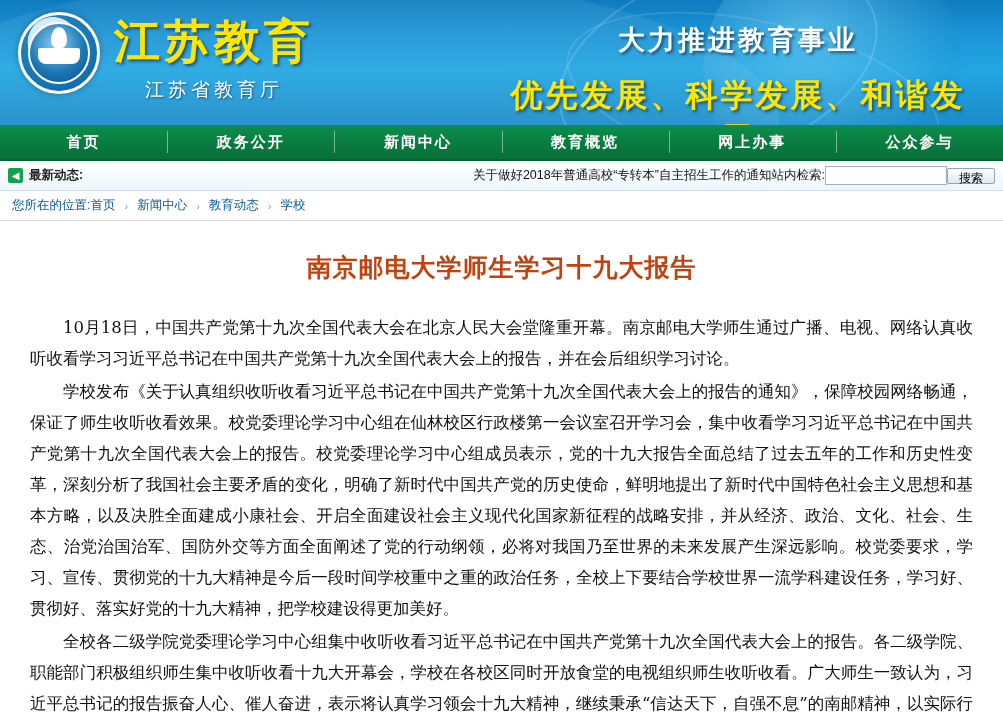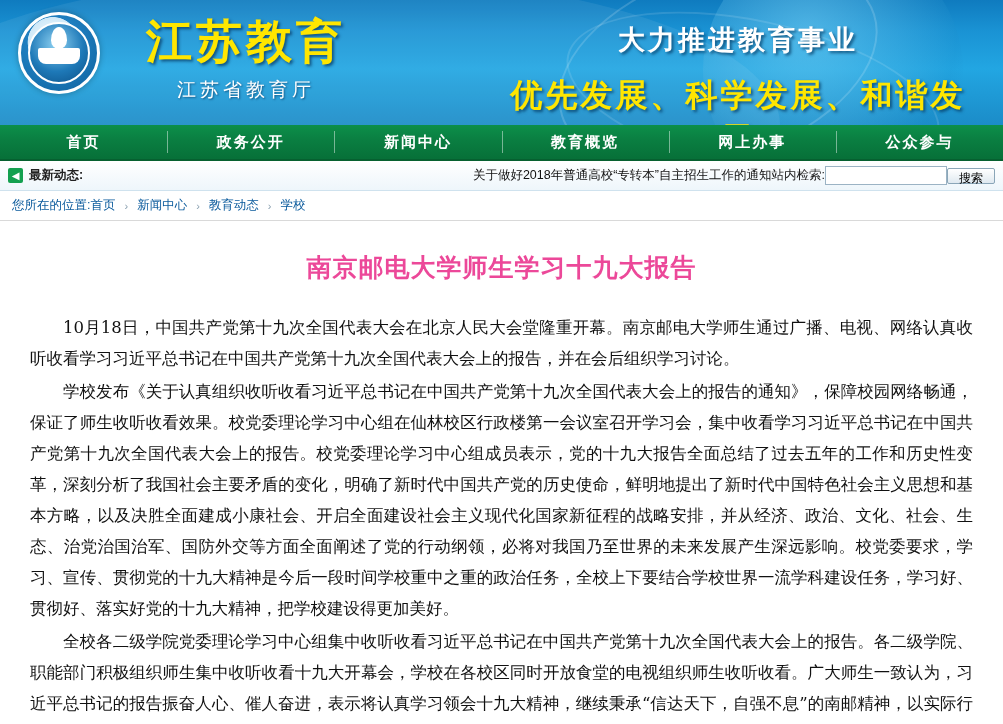--- a/index.html
+++ b/index.html
@@ -48,21 +48,20 @@
     width: 900px; height: 300px;
     background: rgba(255,255,255,0.07);
     border-radius: 50%;
   }
 
   .logo-block {
     position: absolute;
     left: 18px; top: 12px;
     display: flex;
     align-items: flex-start;
-    gap: 32px;
   }
   .logo-emblem {
     width: 82px; height: 82px;
     border-radius: 50%;
     background: radial-gradient(circle at 42% 36%, #ffffff 0%, #cfe9f8 38%, #1f7fc0 39%, #0d5f9b 100%);
     border: 3px solid #ffffff;
     position: relative;
     box-shadow: 0 0 6px rgba(0,0,0,0.3);
     flex: none;
   }
@@ -247,21 +246,21 @@
   
   .article {
     width: 1003px;
     padding: 30px 18px 0 18px;
   }
   .article-title {
     text-align: center;
     font-family: "DejaVu Serif", serif;
     font-size: 25px;
     font-weight: bold;
-    color: #ec4899;
+    color: #c2410c;
     letter-spacing: 1px;
     margin-bottom: 28px;
   }
   .article-body {
     font-family: "DejaVu Serif", serif;
     font-size: 16.5px;
     line-height: 31px;
     color: #111111;
     text-align: justify;
     padding: 0 12px;

